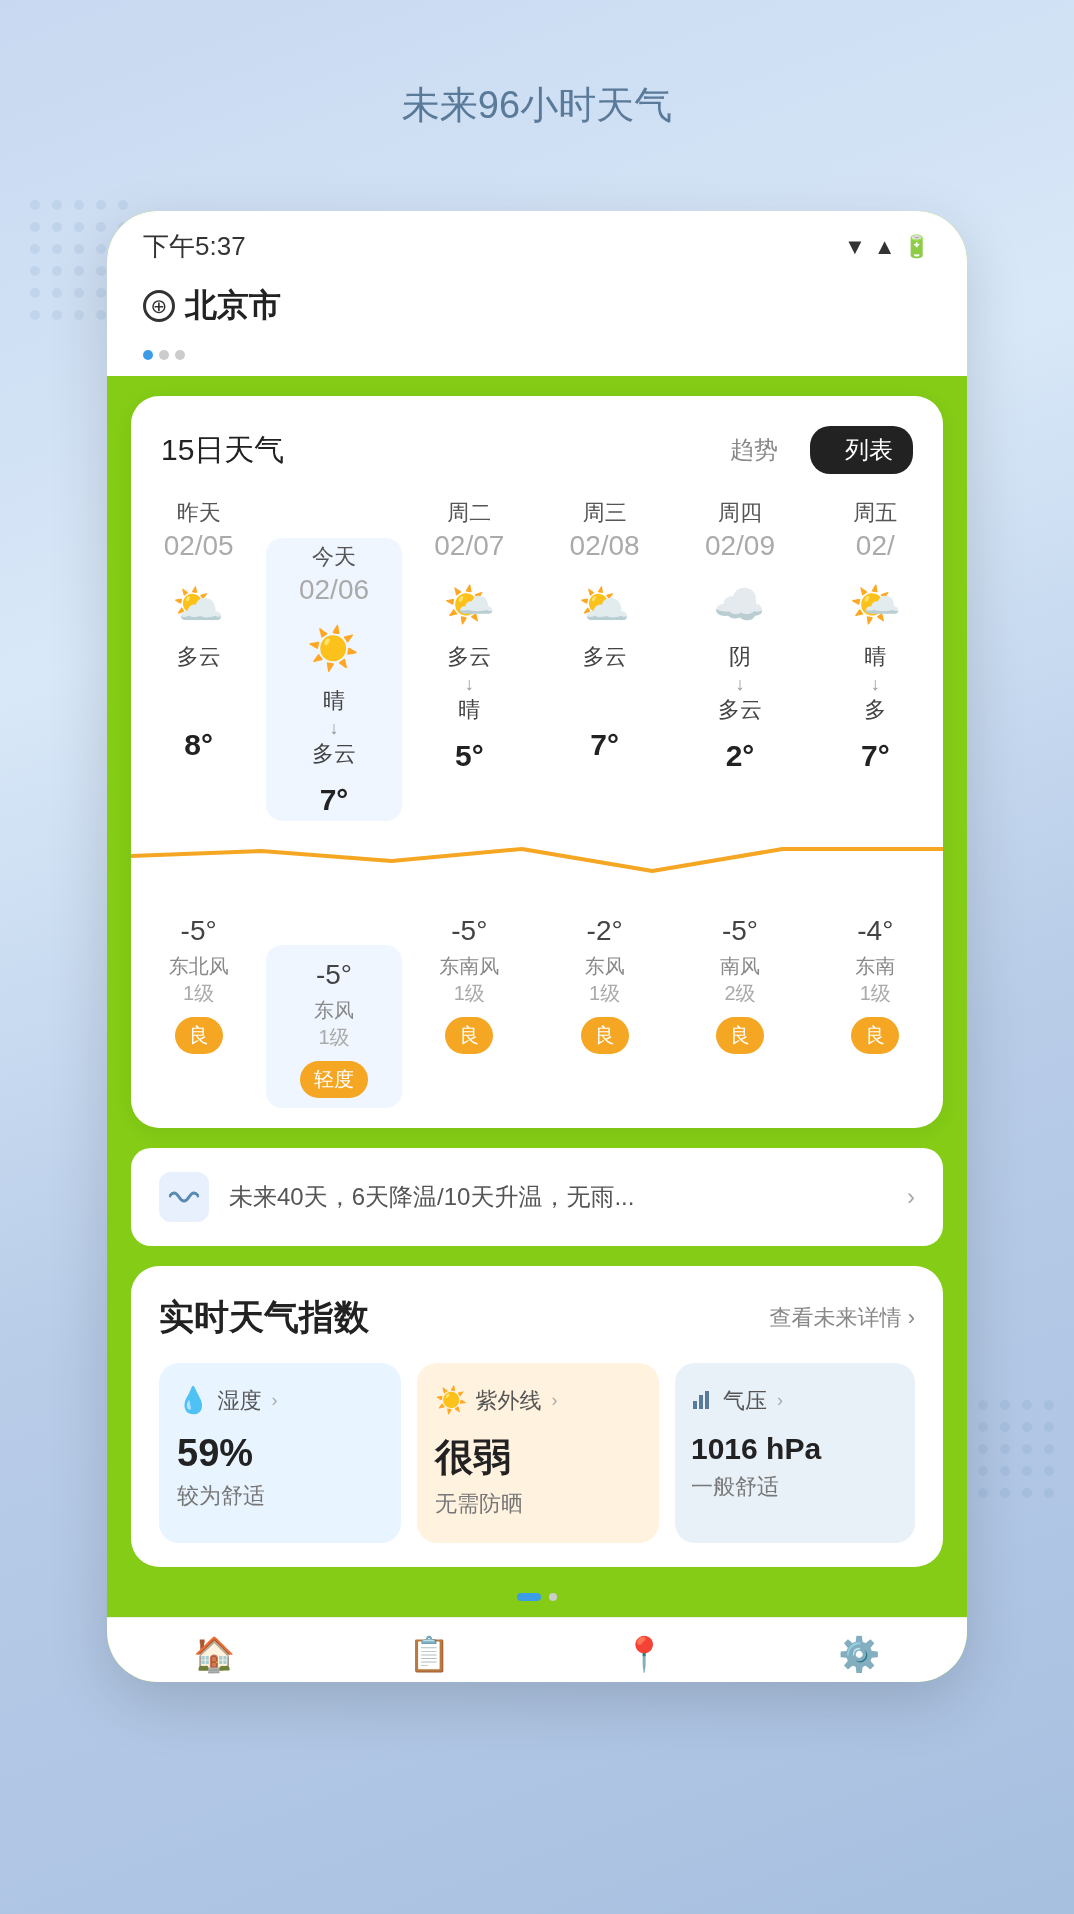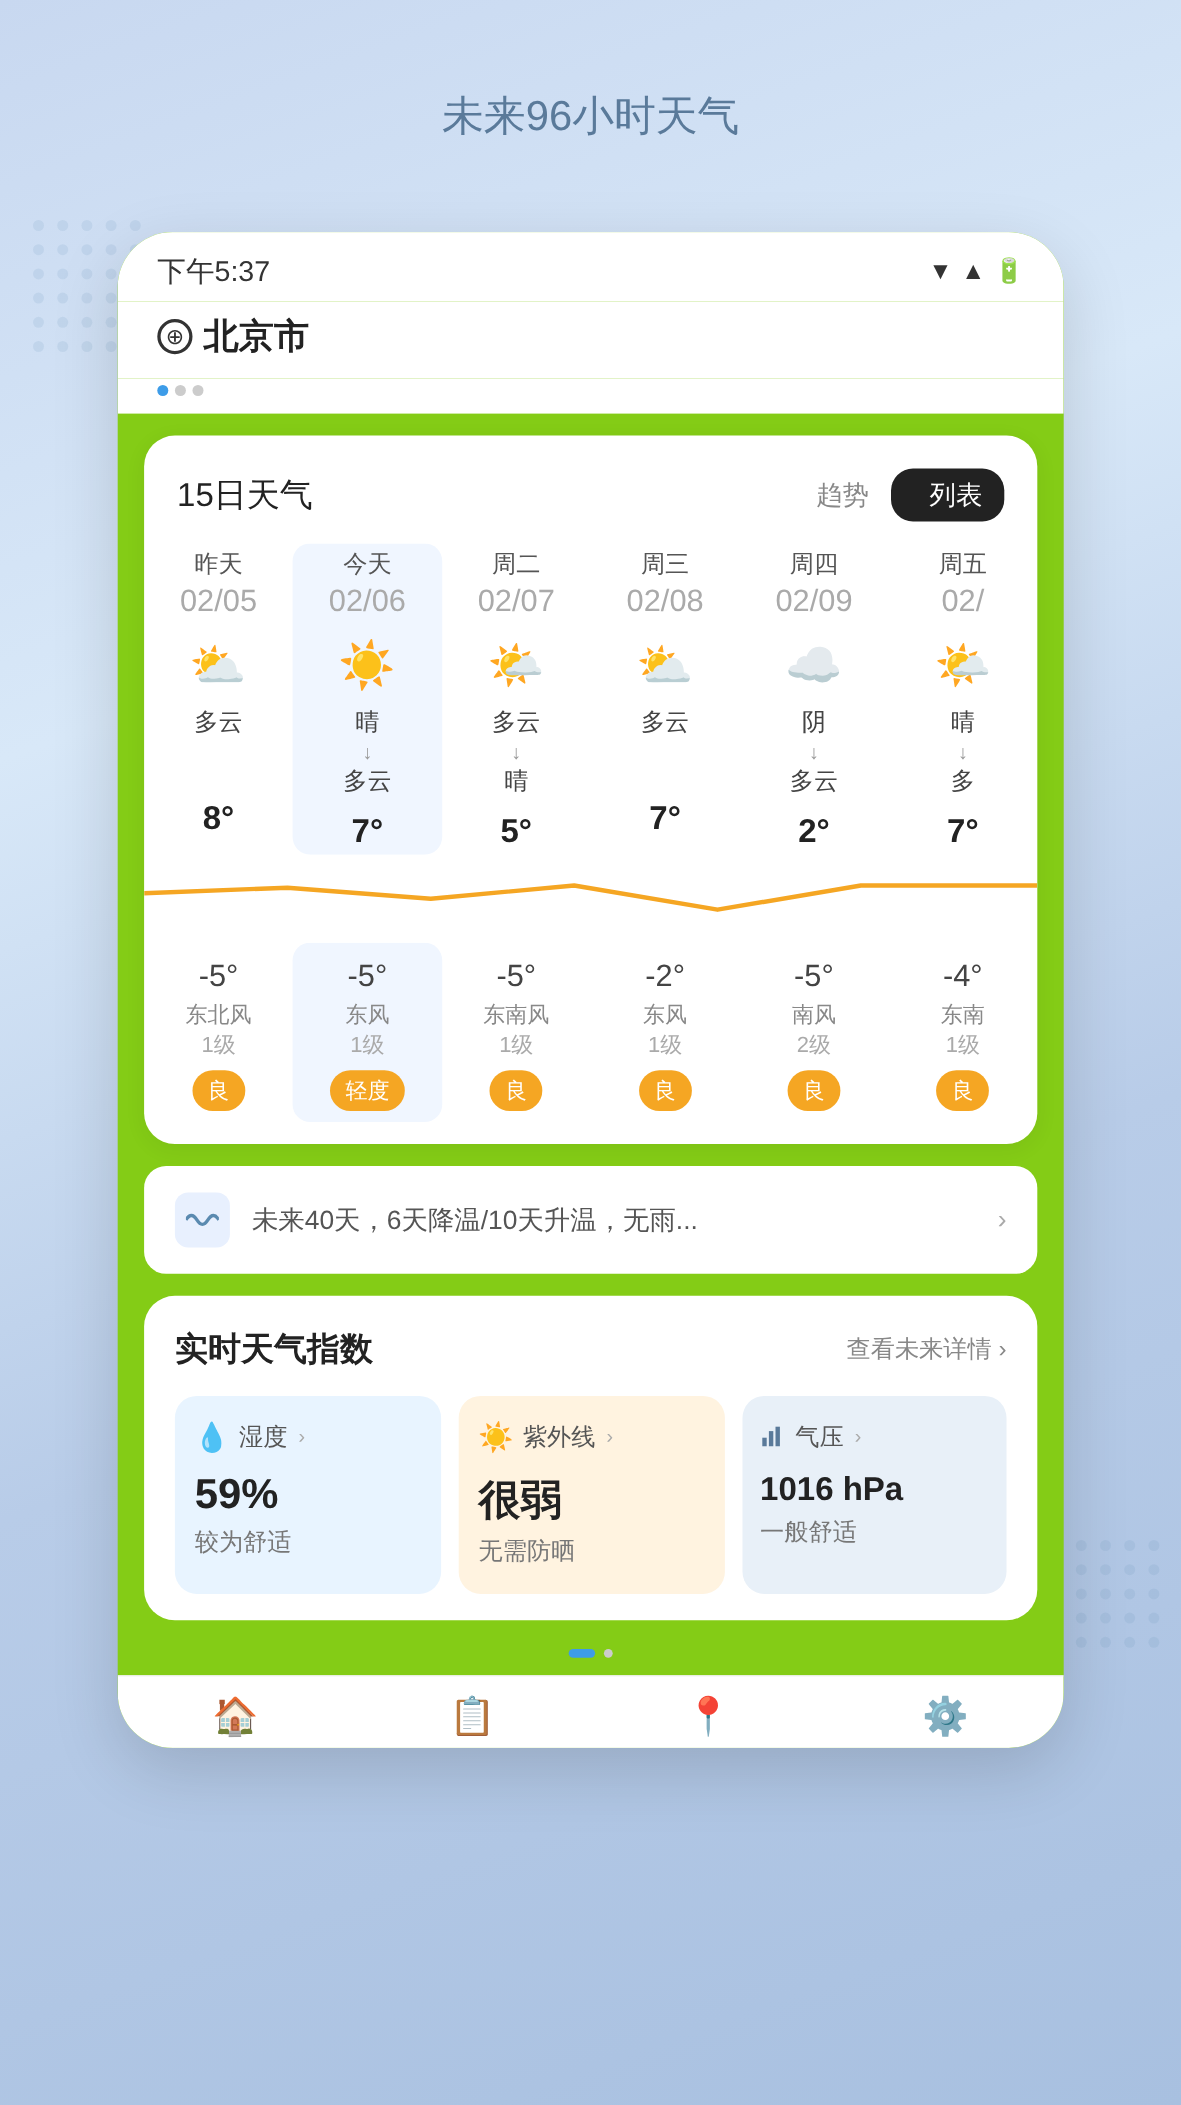--- a/index.html
+++ b/index.html
@@ -135,21 +135,21 @@
       justify-content: space-between;
       padding: 0 30px 20px;
     }
     .card-title {
       font-size: 30px;
       font-weight: 400;
       color: #222;
     }
     .card-tabs {
       display: flex;
-      gap: 0;
+      gap: 12px;
     }
     .tab-btn {
       padding: 8px 20px;
       border-radius: 20px;
       font-size: 24px;
       border: none;
       cursor: pointer;
     }
     .tab-btn.active {
       background: #222;
@@ -169,20 +169,21 @@
     }
     .weather-col {
       flex: 1;
       min-width: 130px;
       text-align: center;
       padding: 0 4px;
     }
     .weather-col.today {
       background: #f0f6ff;
       border-radius: 16px;
+      margin-top: 44px;
     }
 
     .col-day {
       font-size: 22px;
       color: #555;
       font-weight: 500;
       padding: 4px 0 2px;
     }
     .col-date {
       font-size: 28px;
@@ -292,21 +293,21 @@
       border-radius: 28px;
       padding: 28px 28px 24px;
     }
     .indices-header {
       display: flex;
       justify-content: space-between;
       align-items: center;
       margin-bottom: 22px;
     }
     .indices-title {
-      font-size: 30px;
+      font-size: 35px;
       font-weight: 700;
       color: #222;
     }
     .indices-more {
       font-size: 22px;
       color: #888;
     }
     .indices-cards {
       display: flex;
       gap: 16px;

